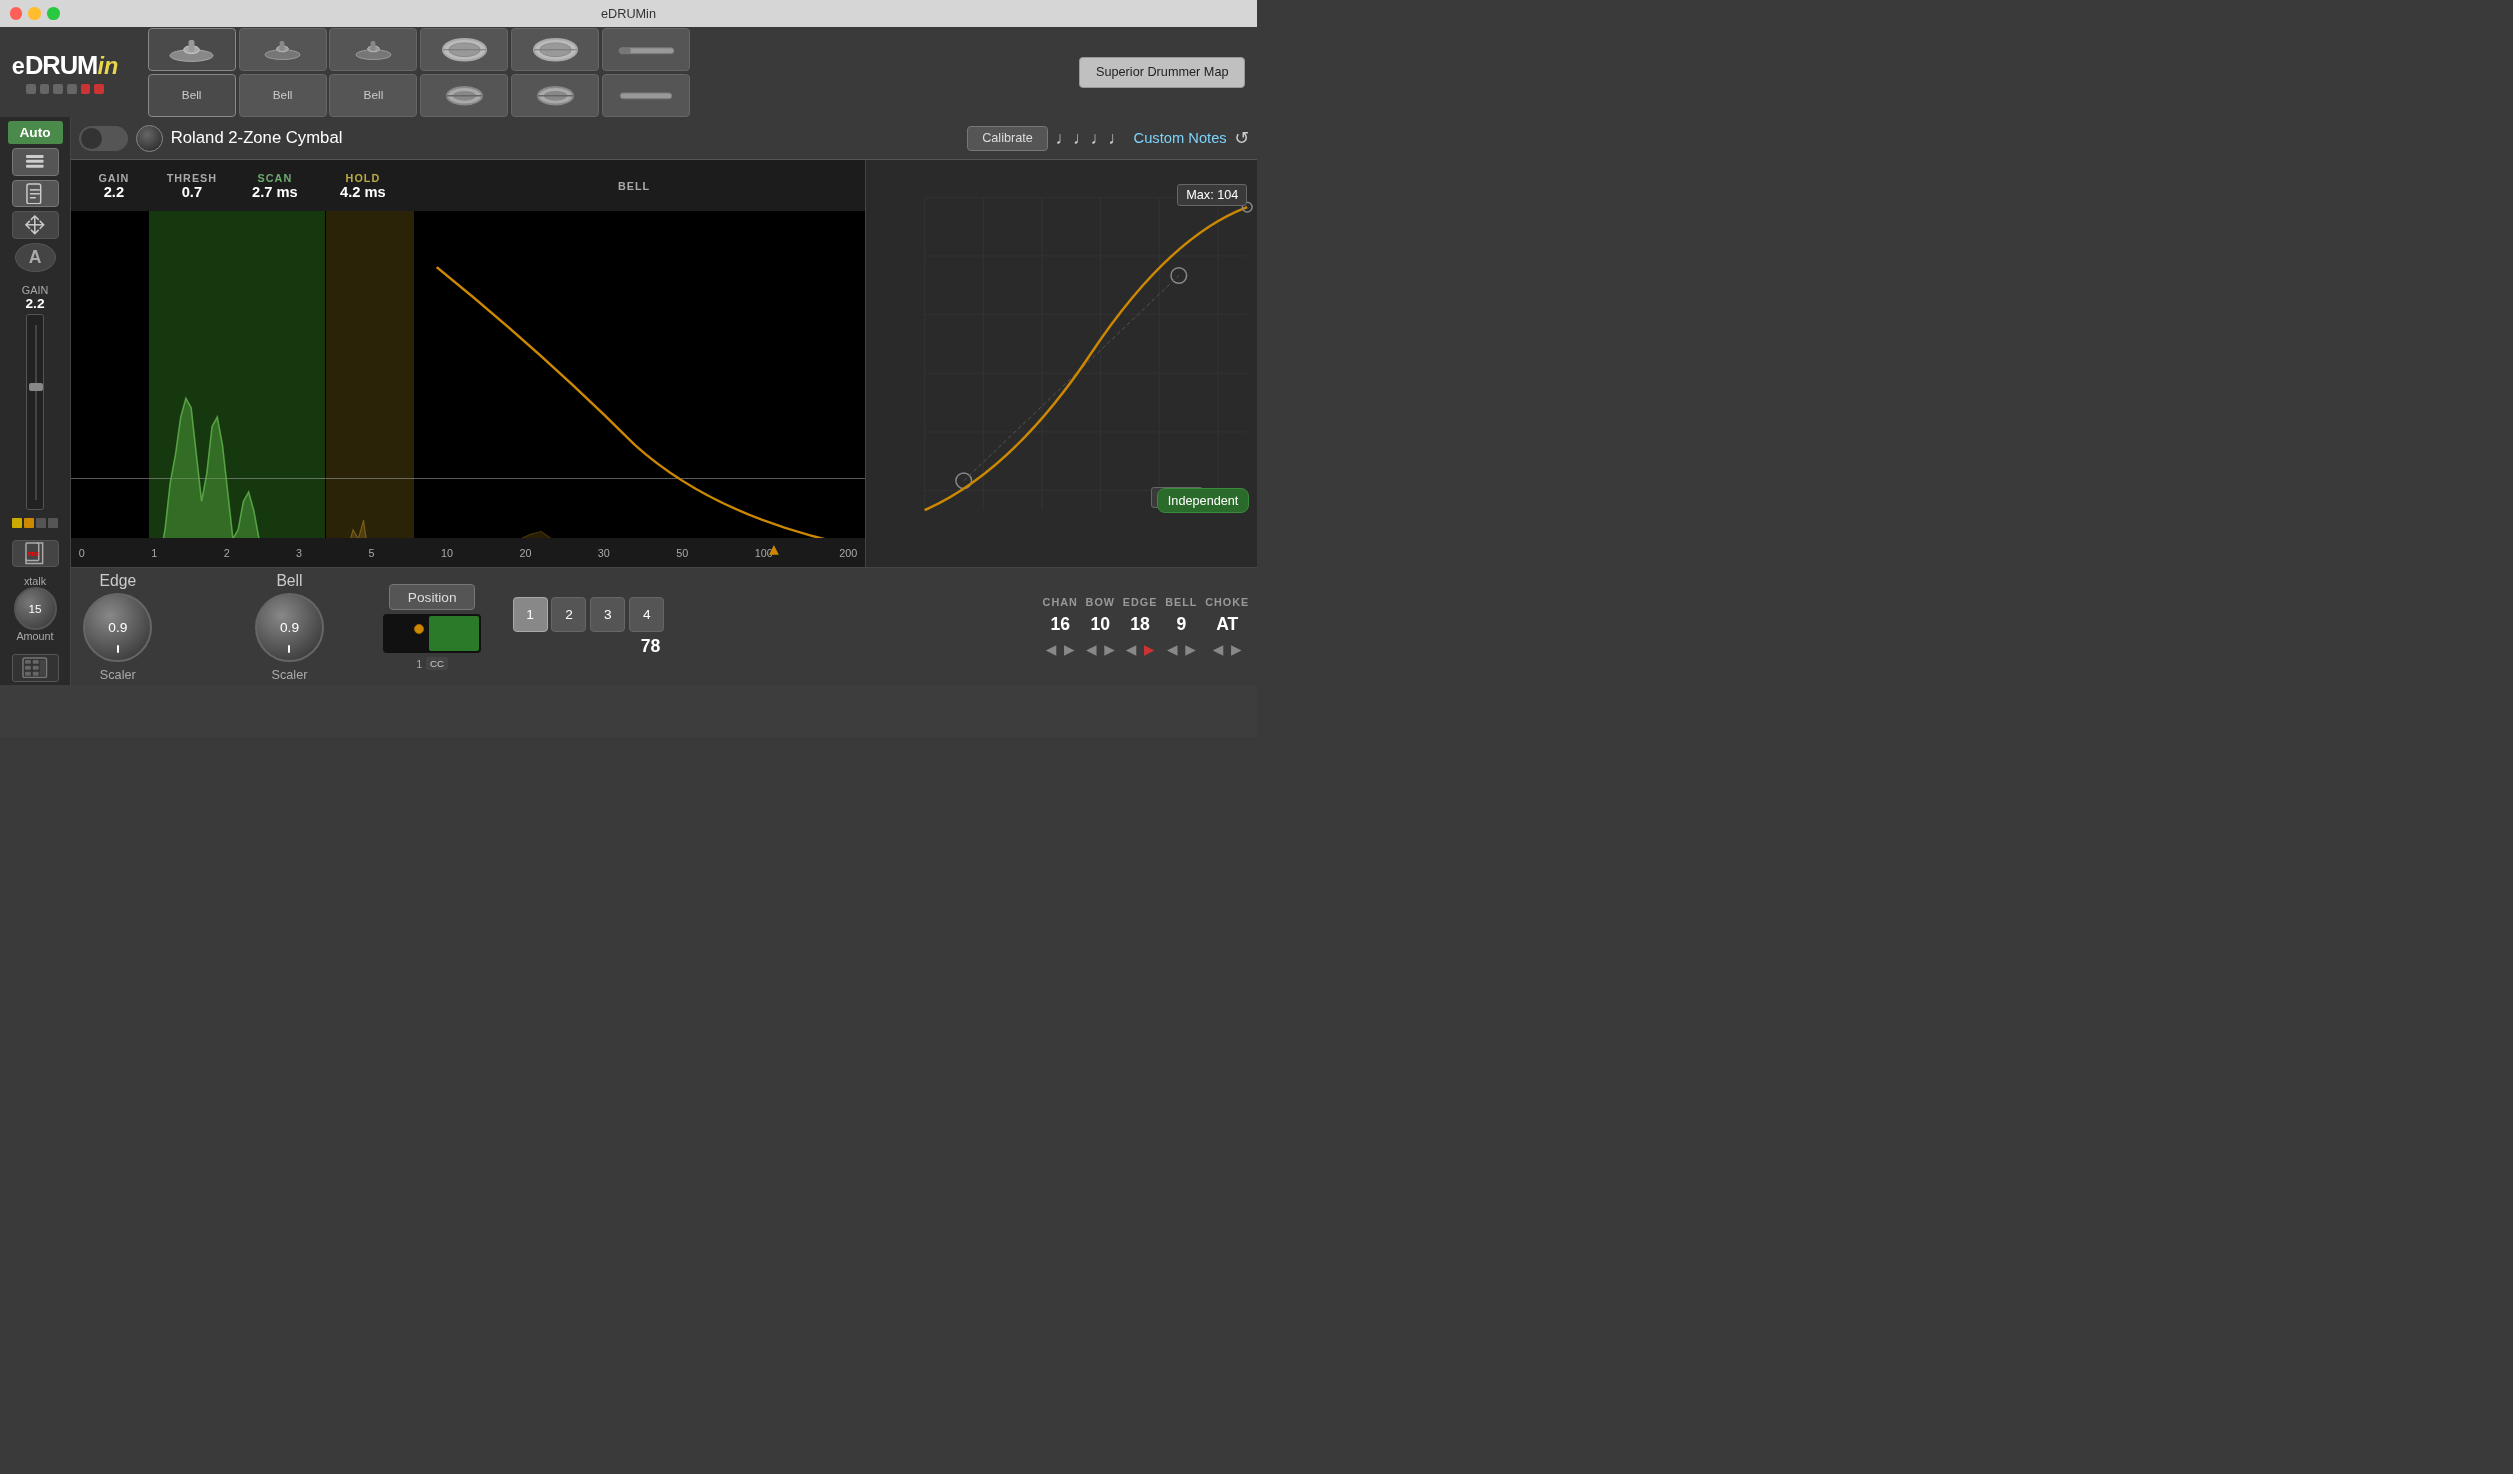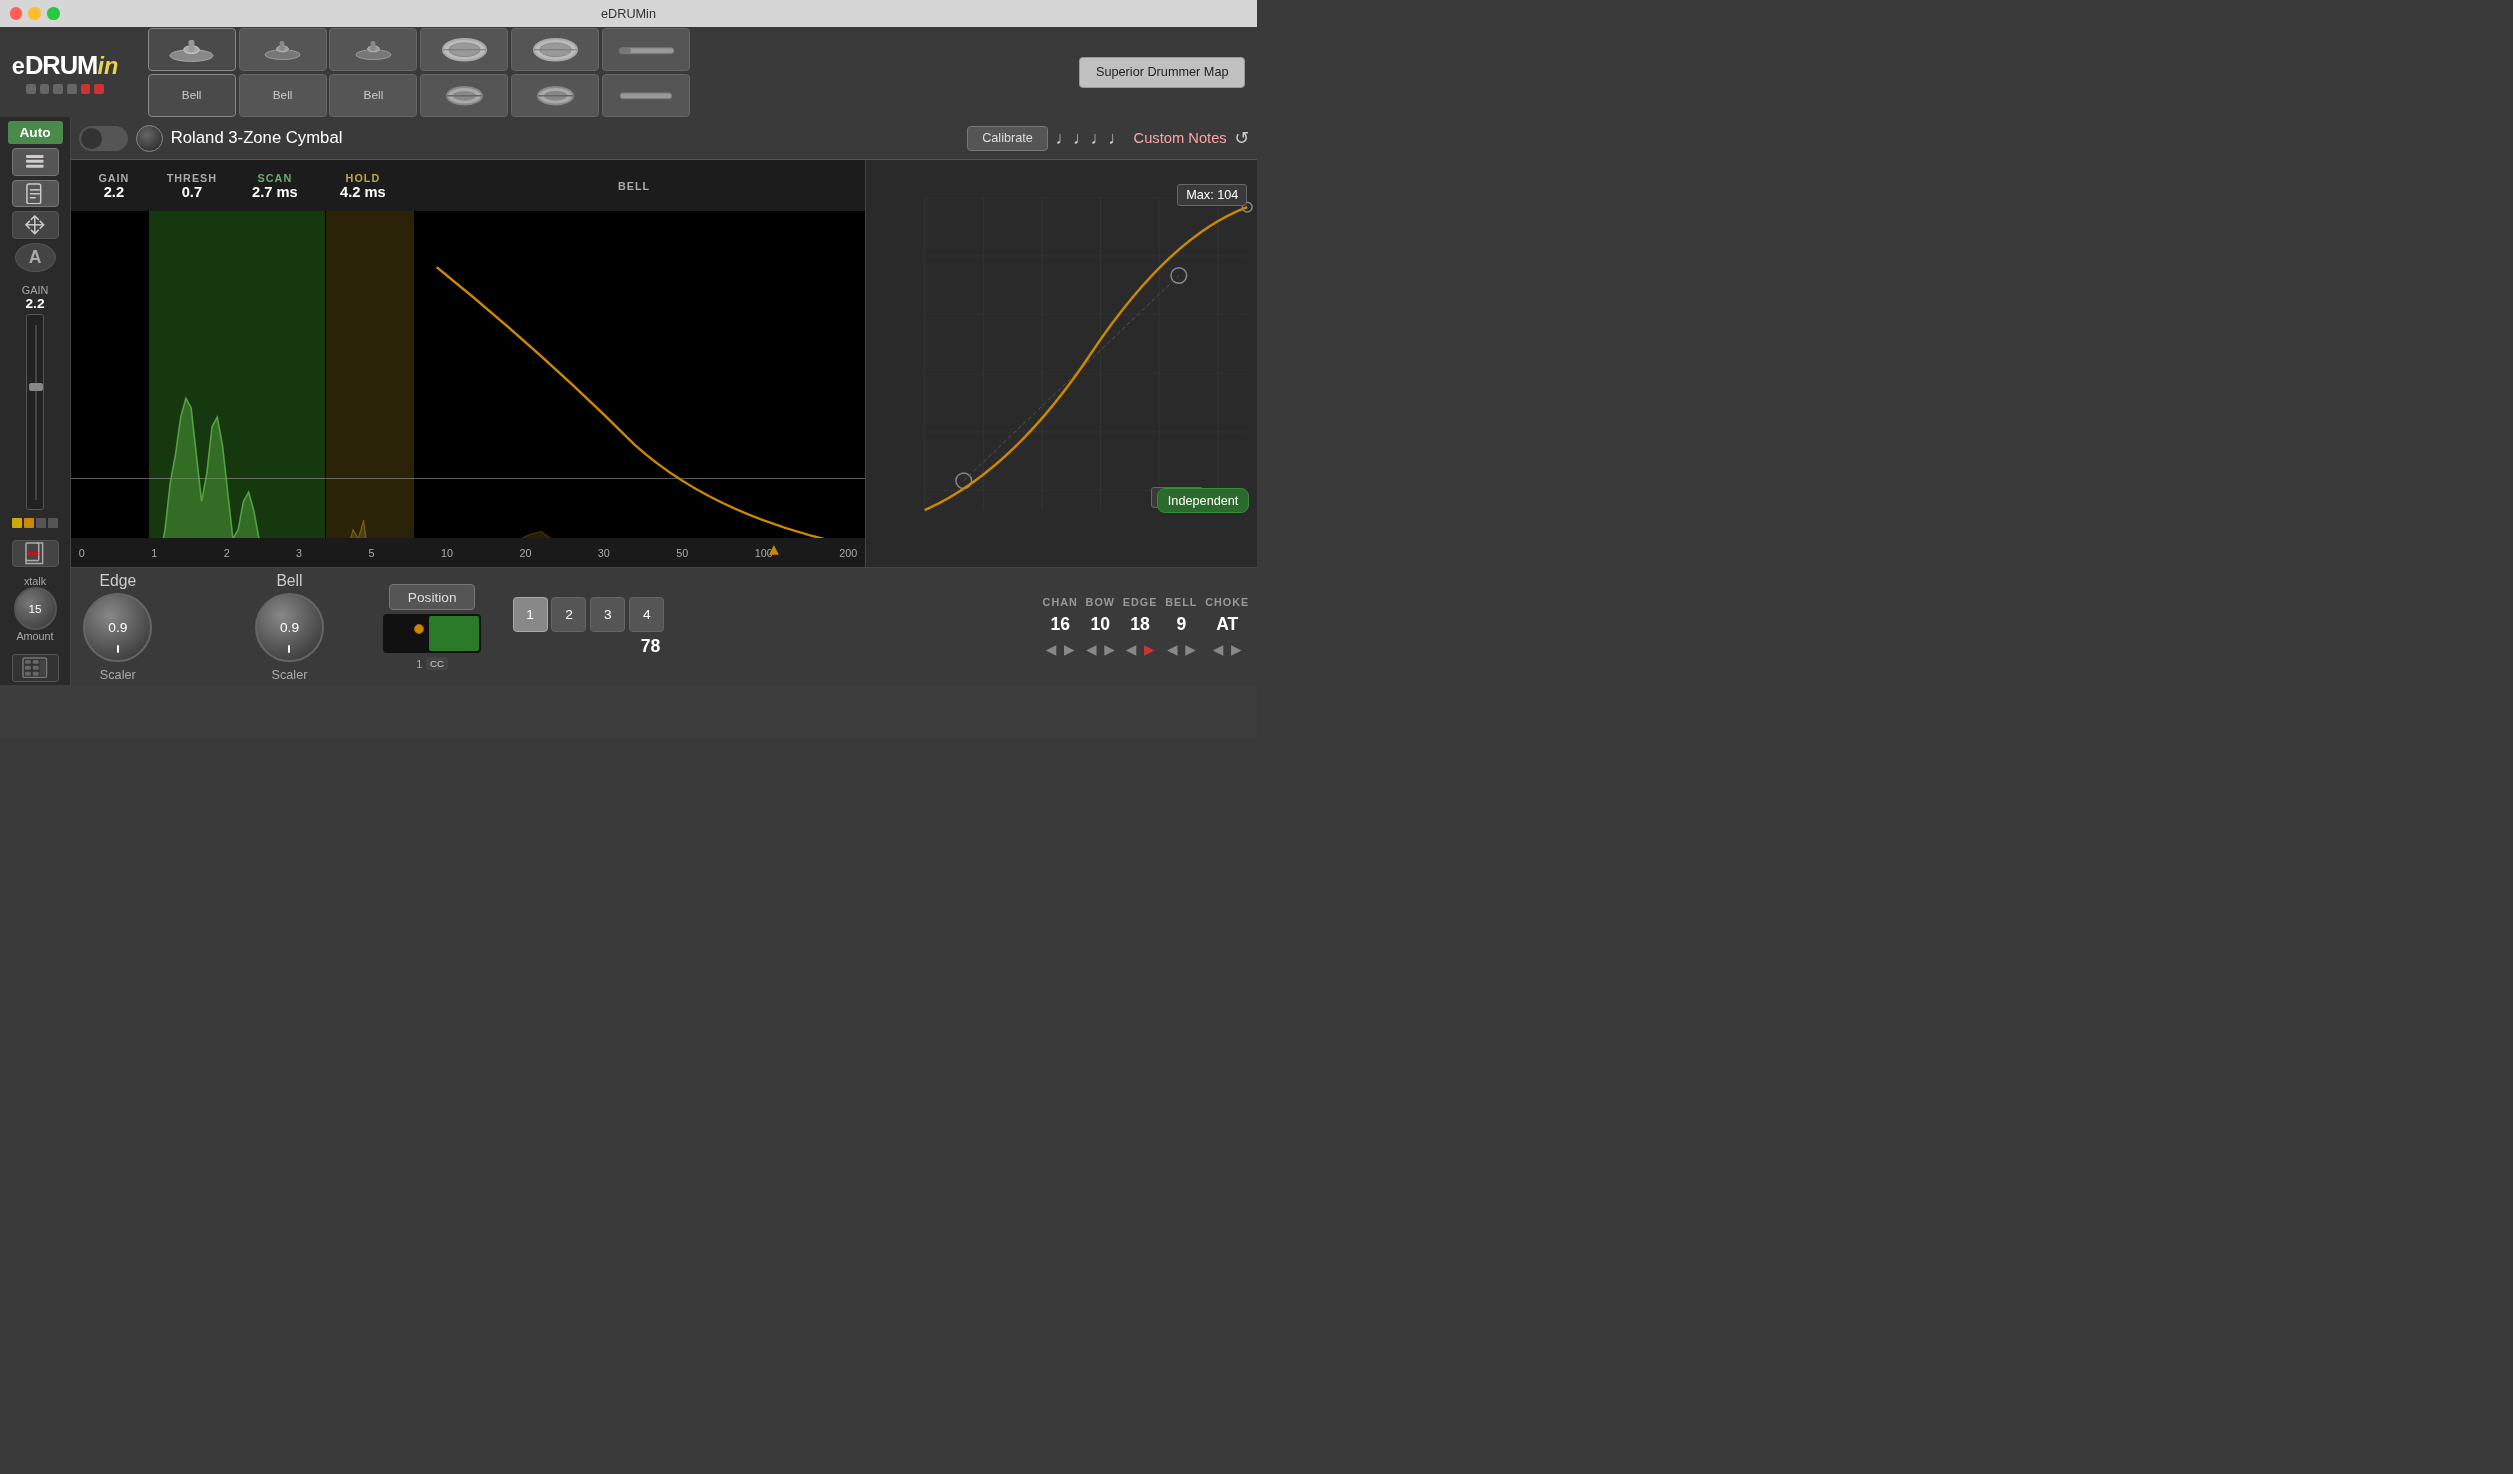--- a/index.html
+++ b/index.html
@@ -317,21 +317,21 @@
     }
     .notes-icon {
       color: #ccc;
       font-size: 17.6px;
       cursor: pointer;
     }
     .custom-notes-btn {
       background: transparent;
       border: none;
       font-size: 14.7px;
-      color: #fca5a5;
+      color: #7dd3fc;
       cursor: pointer;
     }
     .refresh-btn {
       background: transparent;
       border: none;
       font-size: 17.6px;
       color: #ccc;
       cursor: pointer;
     }
 
@@ -801,21 +801,21 @@
       </div>
     </div>
 
     <div class="main-content">
 
       <div class="instrument-bar">
         <div class="toggle-btn">
           <div class="toggle-thumb"></div>
         </div>
         <div class="instrument-icon"></div>
-        <span class="instrument-name">Roland 3-Zone Cymbal</span>
+        <span class="instrument-name">Roland 2-Zone Cymbal</span>
         <button class="calibrate-btn">Calibrate</button>
         <span class="notes-icon">♩♩♩♩</span>
         <button class="custom-notes-btn">Custom Notes</button>
         <button class="refresh-btn">↺</button>
       </div>
 
       <div class="waveform-area">
 
         <div style="flex:1;display:flex;flex-direction:column;position:relative;">
 

